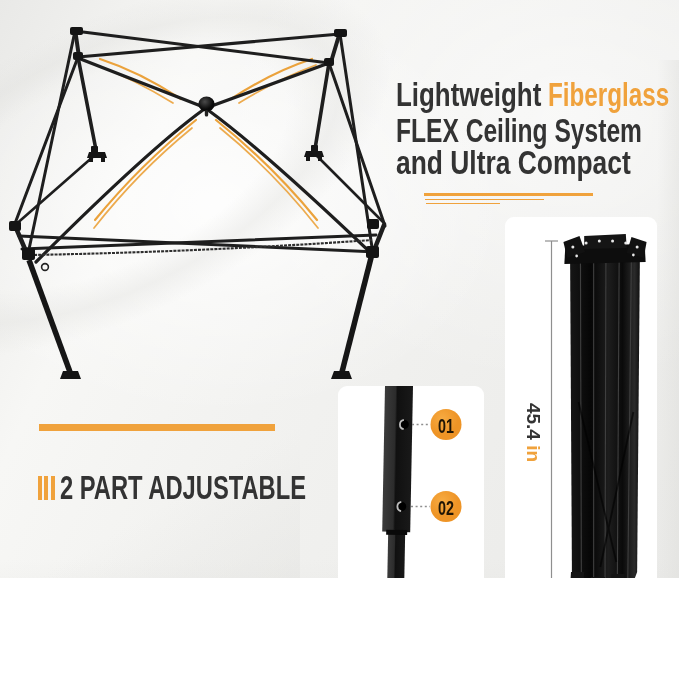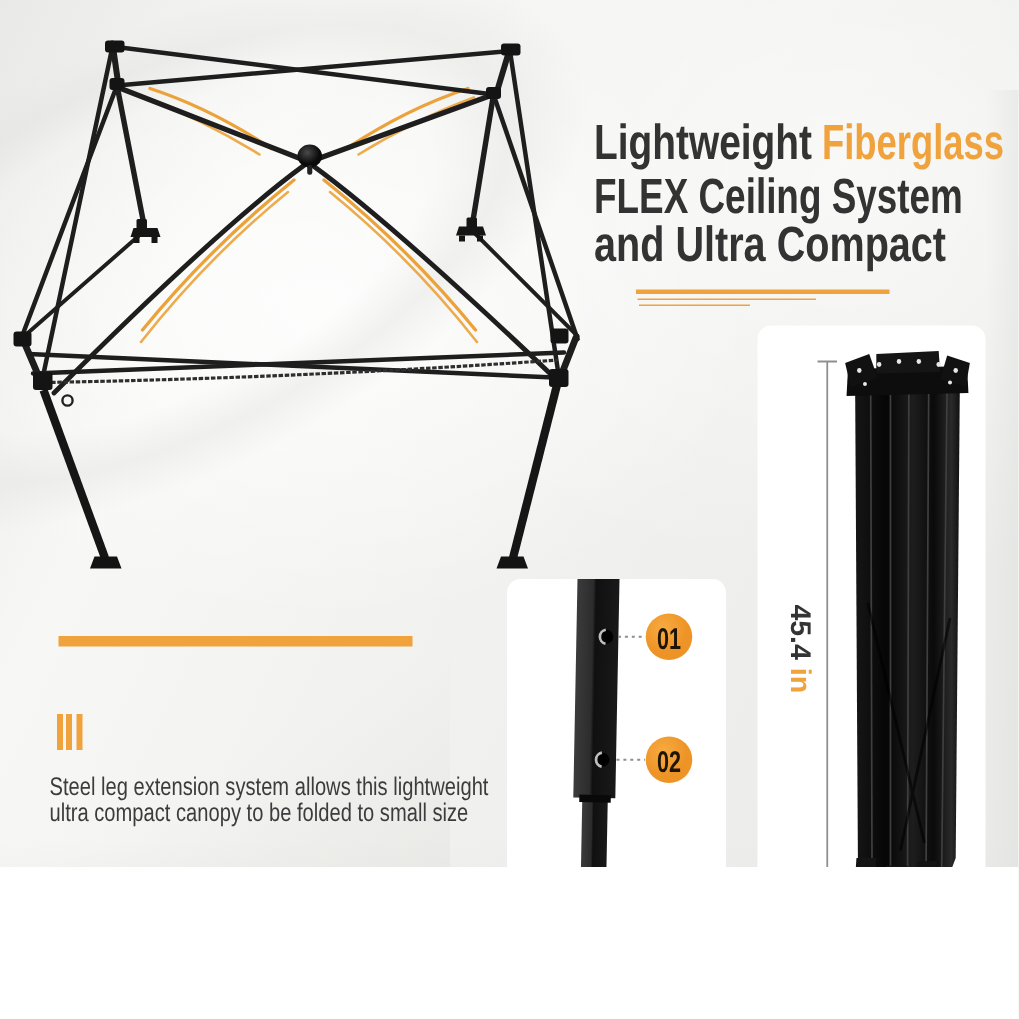--- a/index.html
+++ b/index.html
@@ -141,22 +141,22 @@
   <div class="abs" style="left:424px;top:193px;width:169px;height:2.6px;background:#f0a23c;"></div>
   <div class="abs" style="left:425px;top:198.6px;width:119px;height:1.4px;background:#f0a23c;"></div>
   <div class="abs" style="left:426px;top:202.6px;width:74px;height:1.4px;background:#f0a23c;"></div>
 
   <div class="abs" style="left:38.5px;top:424px;width:236px;height:7px;background:#f0a23c;"></div>
   <div class="abs" style="left:37.5px;top:476px;width:17px;height:24px;">
     <div class="abs" style="left:0;top:0;width:4px;height:24px;background:#f0a23c;"></div>
     <div class="abs" style="left:6.5px;top:0;width:4px;height:24px;background:#f0a23c;"></div>
     <div class="abs" style="left:13px;top:0;width:4px;height:24px;background:#f0a23c;"></div>
   </div>
-  <div class="abs" style="left:33px;top:515.5px;font-size:17px;line-height:17px;color:#3c3c3c;">
-    <span class="sq" style="transform:scaleX(.79);">Steel leg extension system allows this lightweight<br>ultra compact canopy to be folded to small size</span>
+  <div class="abs" style="left:60px;top:470px;font-weight:bold;color:#333;font-size:32.5px;">
+    <span class="sq" style="transform:scaleX(.73);">2 PART ADJUSTABLE</span>
   </div>
 
   <div class="abs" style="left:338px;top:386px;width:146px;height:243px;background:#fff;border-radius:9px;"></div>
   <svg class="abs" style="left:338px;top:386px;" width="146" height="243" viewBox="0 0 146 243">
     <defs>
       <linearGradient id="tube" x1="0" y1="0" x2="1" y2="0">
         <stop offset="0%" stop-color="#3b3b3b"></stop>
         <stop offset="38%" stop-color="#2c2c2c"></stop>
         <stop offset="45%" stop-color="#101010"></stop>
         <stop offset="100%" stop-color="#191919"></stop>

